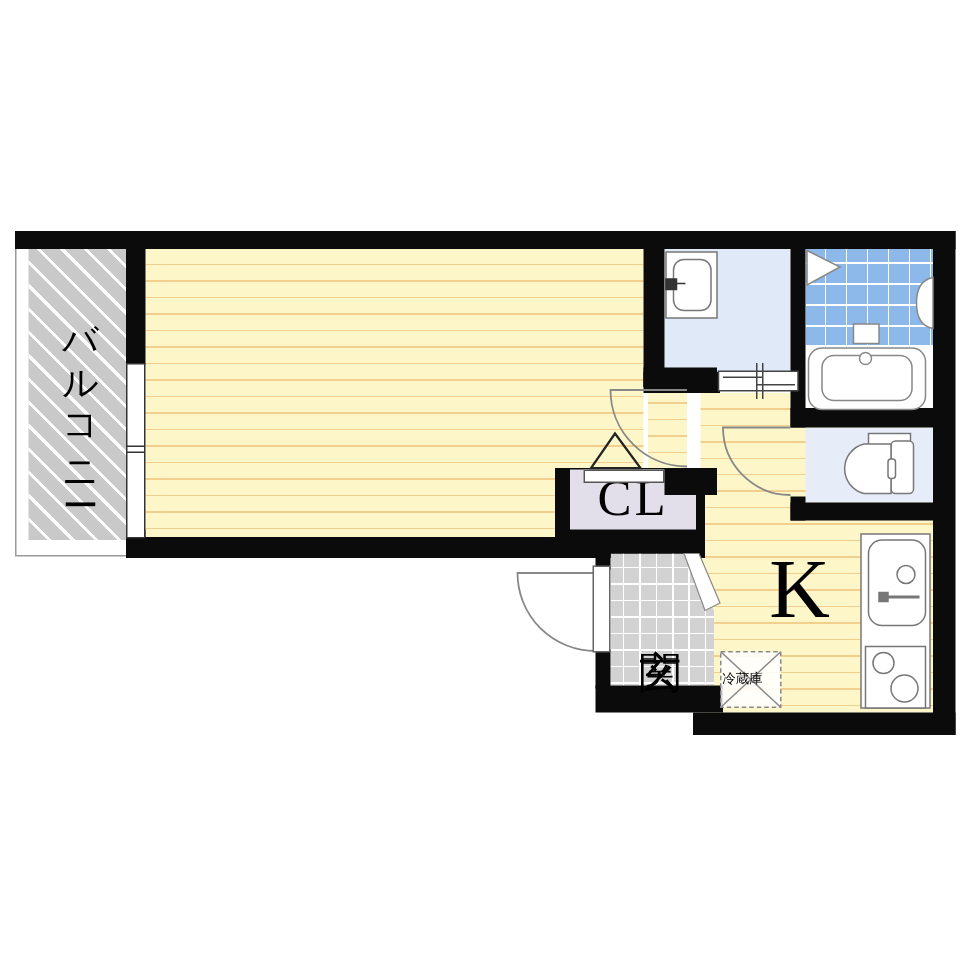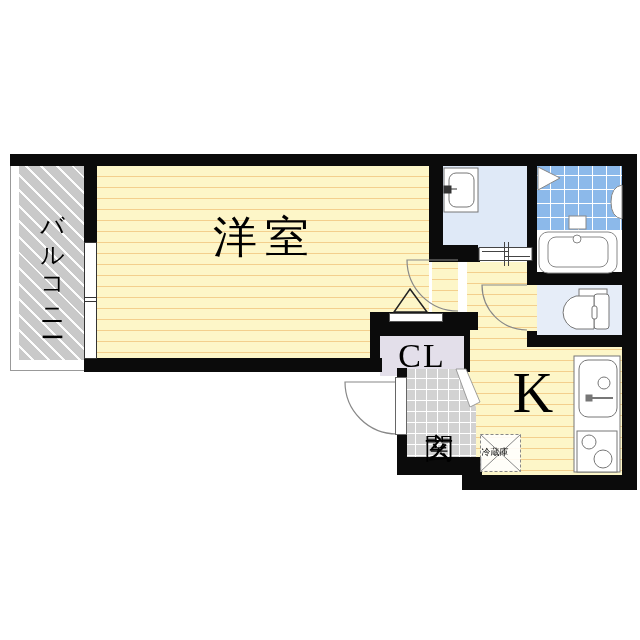--- a/index.html
+++ b/index.html
@@ -17,21 +17,21 @@
   #balcony-hatch{position:absolute;inset:0;
       background:repeating-linear-gradient(45deg,rgba(255,255,255,0) 0 9px,rgba(255,255,255,.95) 9px 11px);}
   #washroom{left:443px;top:166px;width:84px;height:82px;background:var(--washroom_floor,#dfe9f7);}
   #bath-tiles{left:537px;top:162px;width:85px;height:68px;background:
       repeating-linear-gradient(90deg,rgba(255,255,255,0) 0 13px,#fff 13px 14px),
       repeating-linear-gradient(180deg,rgba(255,255,255,0) 0 13px,#fff 13px 14px),
       var(--bath_tile,#8cb9ea);}
   #bath-lower{left:537px;top:230px;width:85px;height:42px;background:#fff;}
   #toilet-room{left:537px;top:285px;width:85px;height:50px;background:var(--toilet_floor,#e6edf8);}
   #cl-box{left:370px;top:312px;width:100px;height:60px;background:var(--wall,#0b0b0b);}
-  #cl-inner{left:380px;top:336px;width:84px;height:40px;background:var(--closet_floor,#e3dfea);}
+  #cl-inner{left:380px;top:313px;width:84px;height:40px;background:var(--closet_floor,#e3dfea);}
   #cl-door{left:389px;top:313px;width:54px;height:9px;background:#fff;border:1px solid #555;}
   #genkan-tiles{left:405px;top:368px;width:71px;height:90px;
       background:repeating-linear-gradient(90deg,rgba(255,255,255,0) 0 10px,#fff 10px 11px),
                  repeating-linear-gradient(180deg,rgba(255,255,255,0) 0 10px,#fff 10px 11px),
                  var(--entrance_floor,#d2d2d2);
       clip-path:polygon(2px 1px,51px 1px,71px 39px,71px 89px,2px 89px);}
   #fixtures{position:absolute;left:0;top:0;width:640px;height:640px;pointer-events:none;}
   #label-room{left:140px;top:212px;width:250px;height:52px;font-size:44px;letter-spacing:8px;}
   #label-size{left:140px;top:266px;width:250px;height:46px;font-size:37px;}
   #label-balcony{left:19px;top:170px;width:66px;height:188px;font-size:24px;letter-spacing:4px;}
@@ -149,18 +149,17 @@
       <rect x="586" y="395" width="6" height="6" fill="#777"></rect>
     </g>
     <g fill="#fff" stroke="#777" stroke-width="1">
       <rect x="577" y="431" width="40" height="41"></rect>
       <circle cx="589" cy="442" r="7"></circle>
       <circle cx="603" cy="459" r="9"></circle>
     </g>
   </svg>
 
   <div class="label vtext" id="label-balcony">バルコニー</div>
-  <div class="label" id="label-room">洋室</div>
   <div class="label vtext" id="label-genkan">玄関</div>
   <div class="label" id="label-k">K</div>
   <div class="label" id="label-fridge">冷蔵庫</div>
 
 </div>
 
 </body></html>

